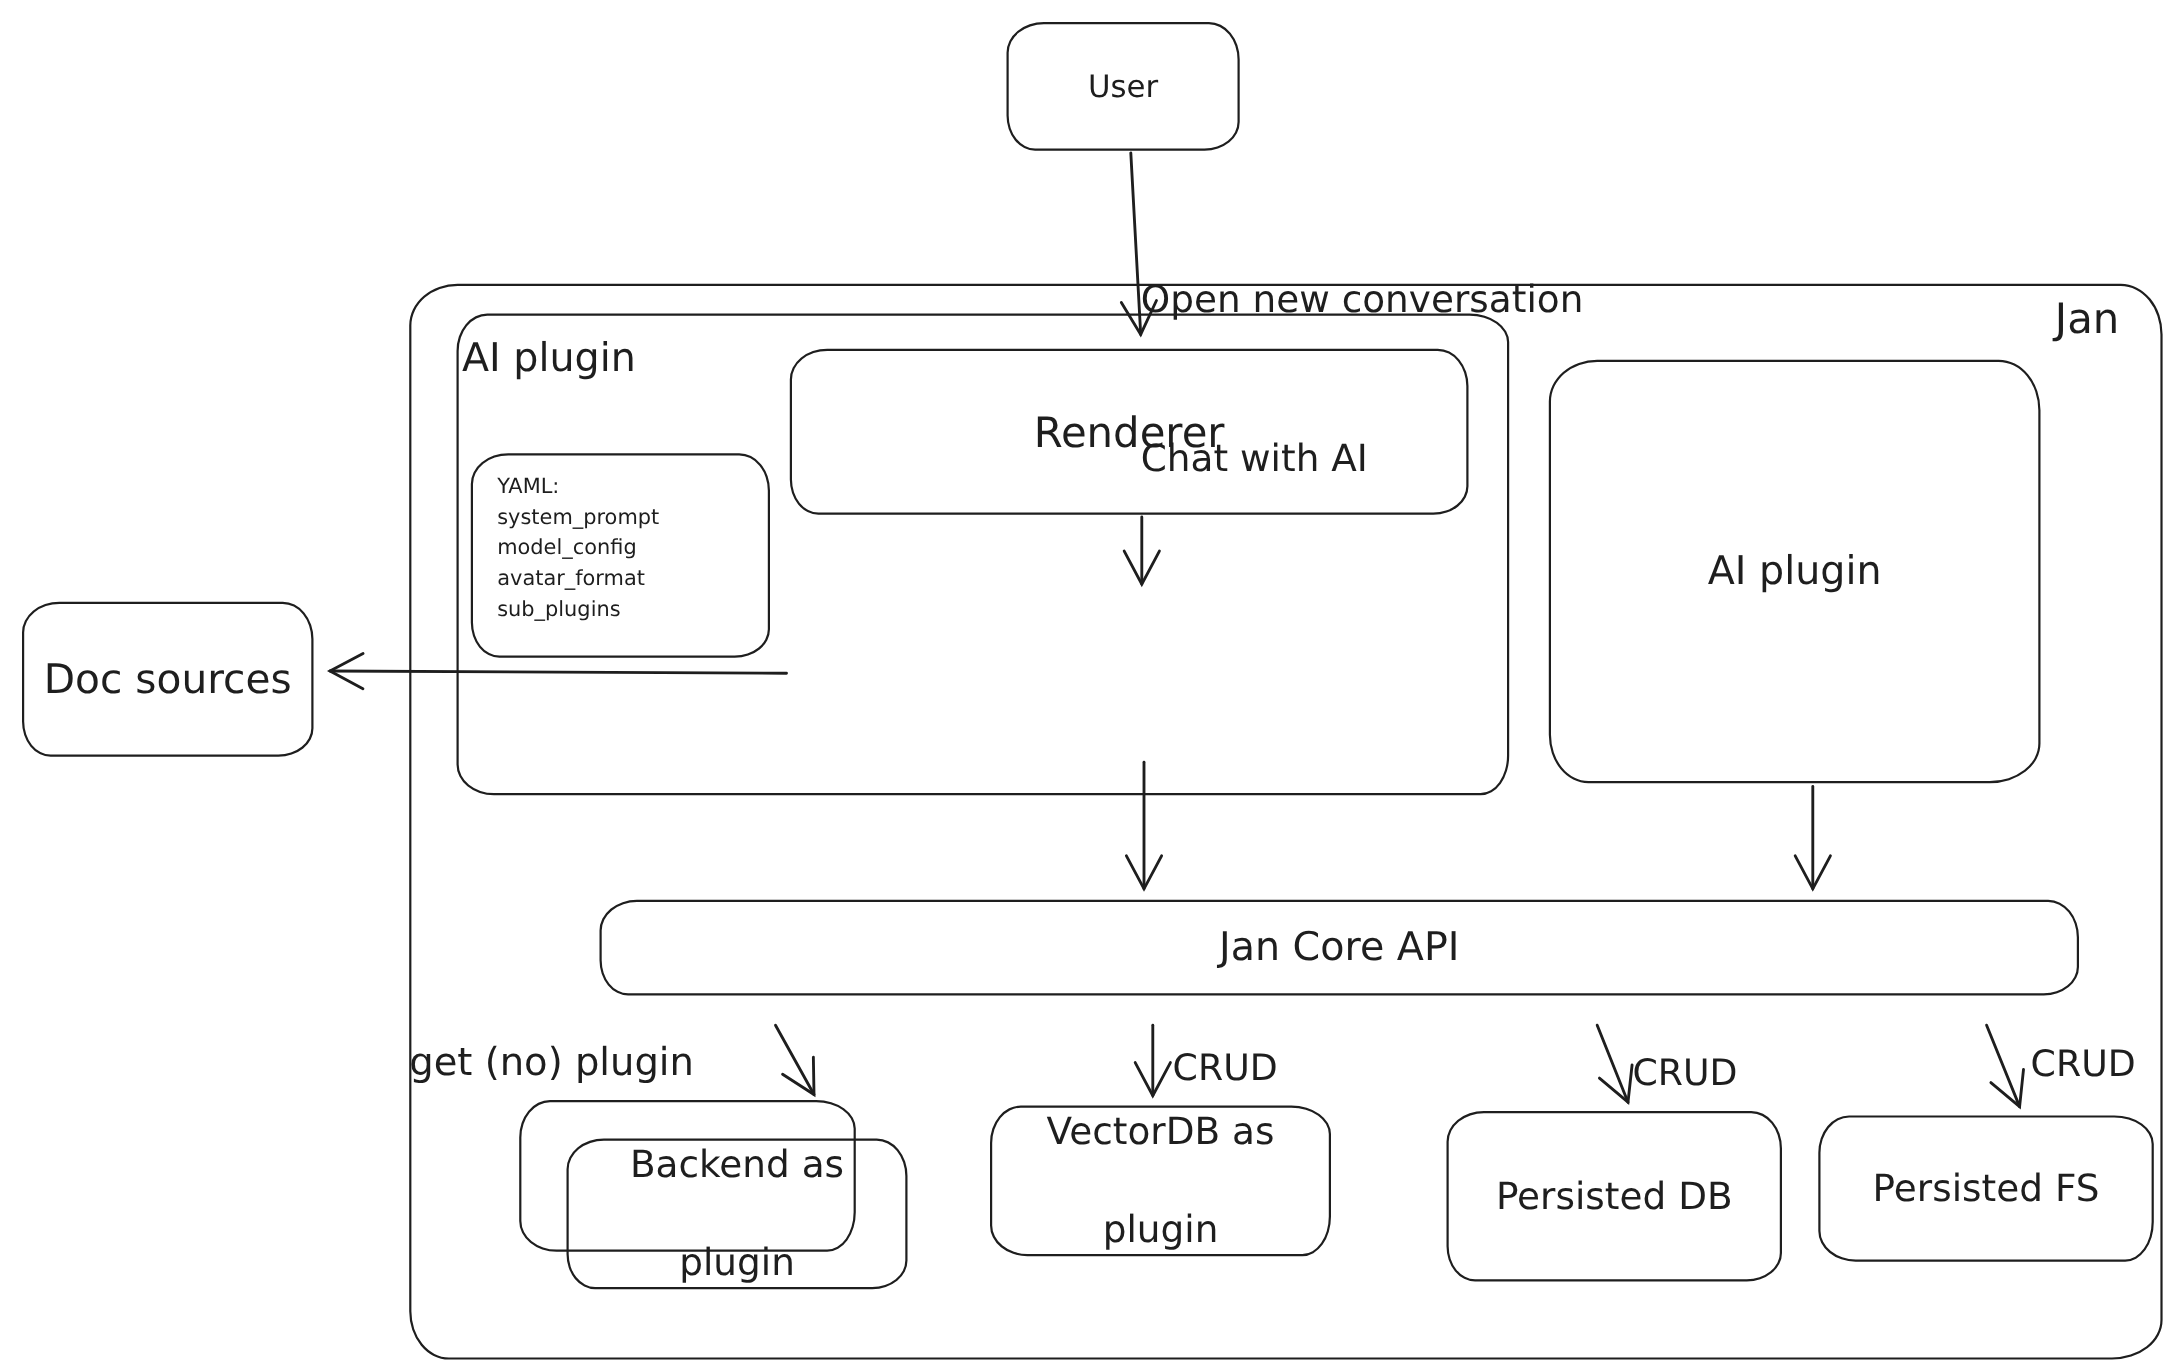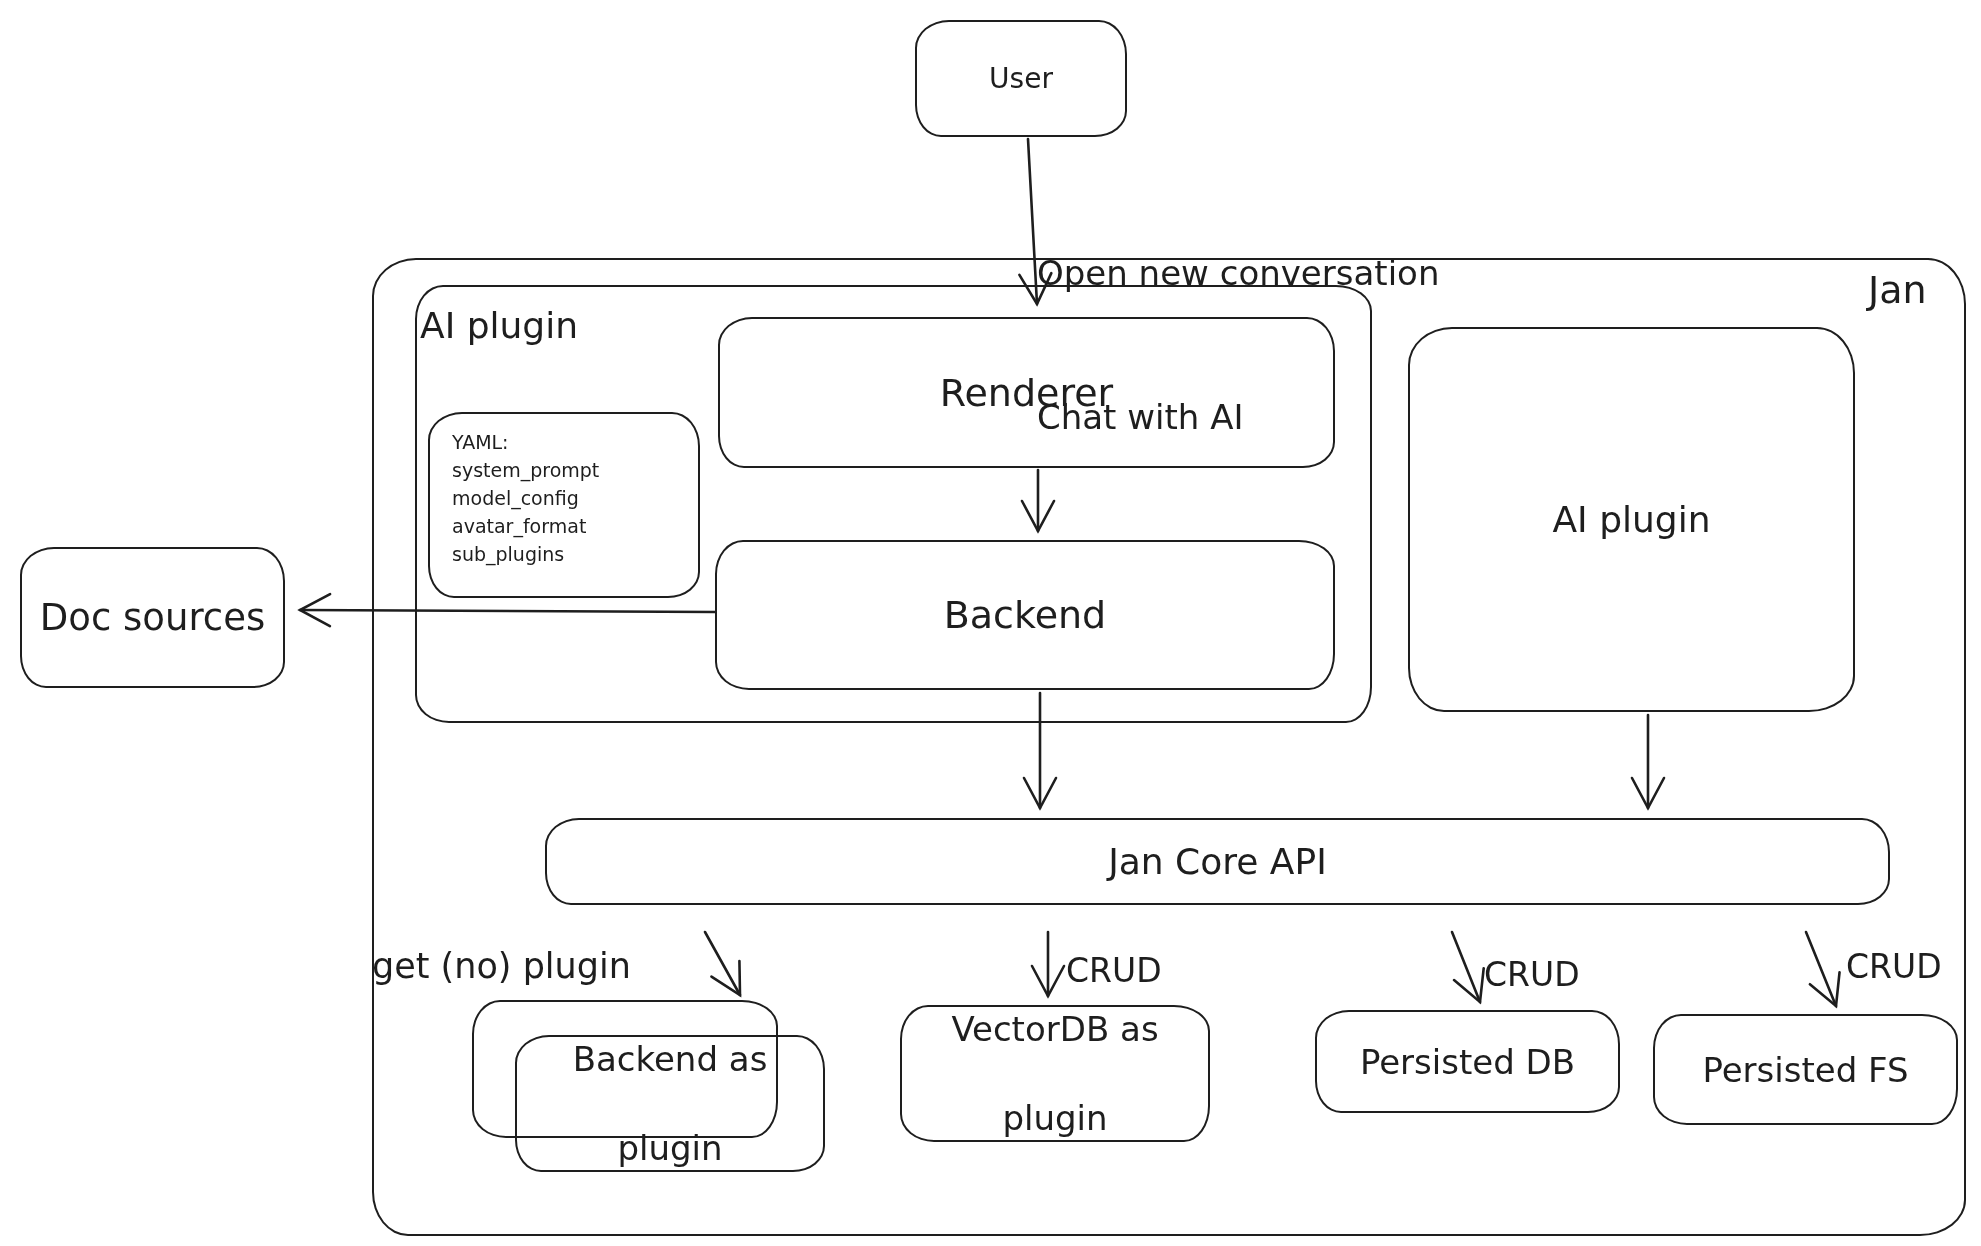--- a/index.html
+++ b/index.html
@@ -66,21 +66,20 @@
   <div class="node sk-c" style="left:372px; top:258px; width:1594px; height:978px;"></div>
   <div class="container-label" style="left:1868px; top:268px; font-size:38px;">Jan</div>
 
   <div class="node sk-b" style="left:415px; top:285px; width:957px; height:438px;"></div>
   <div class="container-label" style="left:420px; top:305px; font-size:36px;">AI plugin</div>
 
   <div class="node sk-a" style="left:915px; top:20px; width:212px; height:117px; font-size:28px;">User</div>
 
   <div class="node sk-a" style="left:718px; top:317px; width:617px; height:151px; font-size:38px;">Renderer</div>
 
-  <div class="node sk-b" style="left:715px; top:540px; width:620px; height:150px; font-size:38px;">Backend</div>
 
   <div class="yaml-note sk-a" style="left:428px; top:412px; width:272px; height:186px;">
     <div>YAML:</div>
     <div>system_prompt</div>
     <div>model_config</div>
     <div>avatar_format</div>
     <div>sub_plugins</div>
   </div>
 
   <div class="node sk-c" style="left:1408px; top:327px; width:447px; height:385px; font-size:36px;">AI plugin</div>
@@ -95,23 +94,23 @@
     </div>
   </div>
 
   <div class="node sk-b two-line" style="left:900px; top:1005px; width:310px; height:137px; font-size:34px;">
     <div>
       <div>VectorDB as</div>
       <div>plugin</div>
     </div>
   </div>
 
-  <div class="node sk-a" style="left:1315px; top:1010px; width:305px; height:103px; font-size:34px;">Persisted DB</div>
+  <div class="node sk-a" style="left:1315px; top:1010px; width:305px; height:155px; font-size:34px;">Persisted DB</div>
 
-  <div class="node sk-b" style="left:1653px; top:1014px; width:305px; height:111px; font-size:34px;">Persisted FS</div>
+  <div class="node sk-b" style="left:1653px; top:1014px; width:305px; height:133px; font-size:34px;">Persisted FS</div>
 
   <div class="node sk-a" style="left:20px; top:547px; width:265px; height:141px; font-size:37px;">Doc sources</div>
 
   <div class="edge-label" style="left:1037px; top:152px; font-size:34px;">
     <div>Open new conversation</div>
     <div>Chat with AI</div>
   </div>
 
   <div class="edge-label" style="left:372px; top:942px; font-size:35px;">get (no) plugin</div>
 

